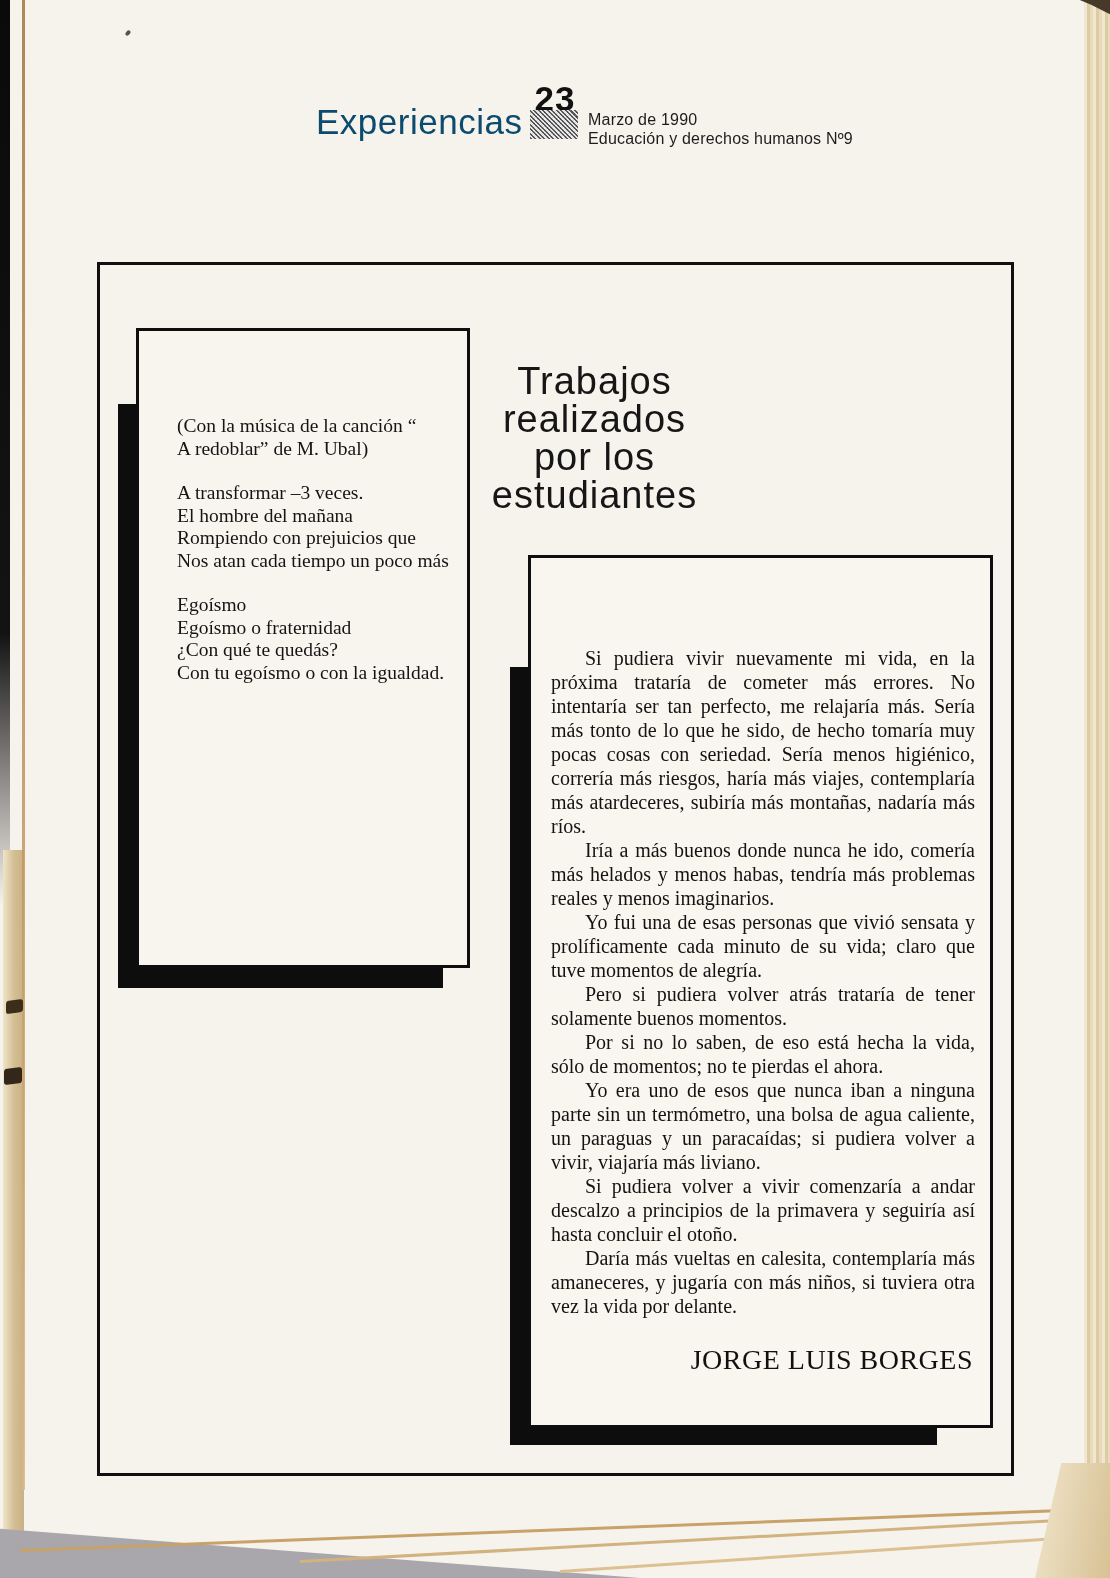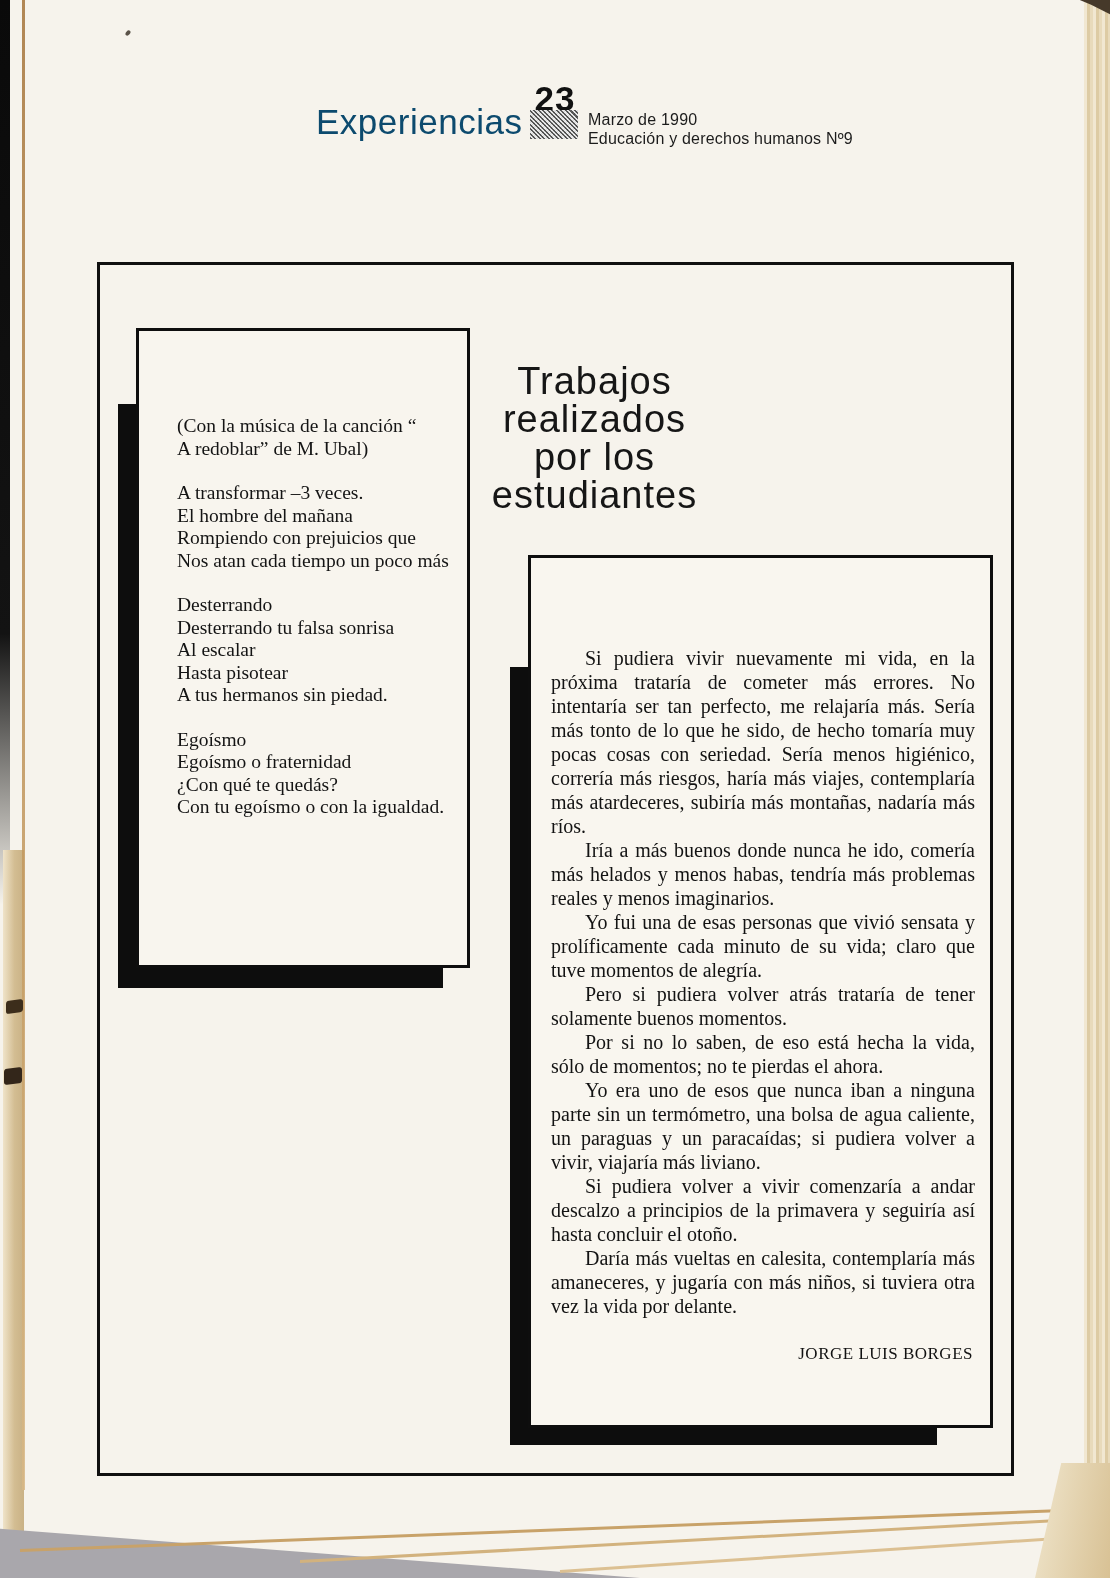--- a/index.html
+++ b/index.html
@@ -138,21 +138,21 @@
     position:absolute; left:528px; top:555px; width:465px; height:873px;
     border:3px solid #0e0e0e; background:#f9f6ef;
     padding:88px 15px 0 20px;
   }
   .borges-box p {
     font-size:20px; line-height:24px; text-align:justify;
     text-indent:34px; color:#131313;
   }
   .borges-author {
     margin-top:26px; text-align:right;
-    font-size:17px; letter-spacing:0.5px; color:#111;
+    font-size:28px; letter-spacing:0.5px; color:#111;
     padding-right:2px;
   }
 </style>
 </head>
 <body>
 
 <div class="edge-left-black"></div>
 <div class="edge-left-tan"></div>
 <div class="edge-left-line"></div>
 <div class="staple-top"></div>
@@ -180,25 +180,20 @@
 
 <div class="song-shadow-left"></div>
 <div class="song-shadow-bottom"></div>
 <div class="song-box">
   <div class="song-attribution">(Con la música de la canción “
 A redoblar” de M. Ubal)</div>
   <div class="song-stanza">A transformar –3 veces.
 El hombre del mañana
 Rompiendo con prejuicios que
 Nos atan cada tiempo un poco más</div>
-  <div class="song-stanza">Desterrando
-Desterrando tu falsa sonrisa
-Al escalar
-Hasta pisotear
-A tus hermanos sin piedad.</div>
   <div class="song-stanza">Egoísmo
 Egoísmo o fraternidad
 ¿Con qué te quedás?
 Con tu egoísmo o con la igualdad.</div>
 </div>
 
 <div class="article-title">Trabajos
 realizados
 por los
 estudiantes</div>

